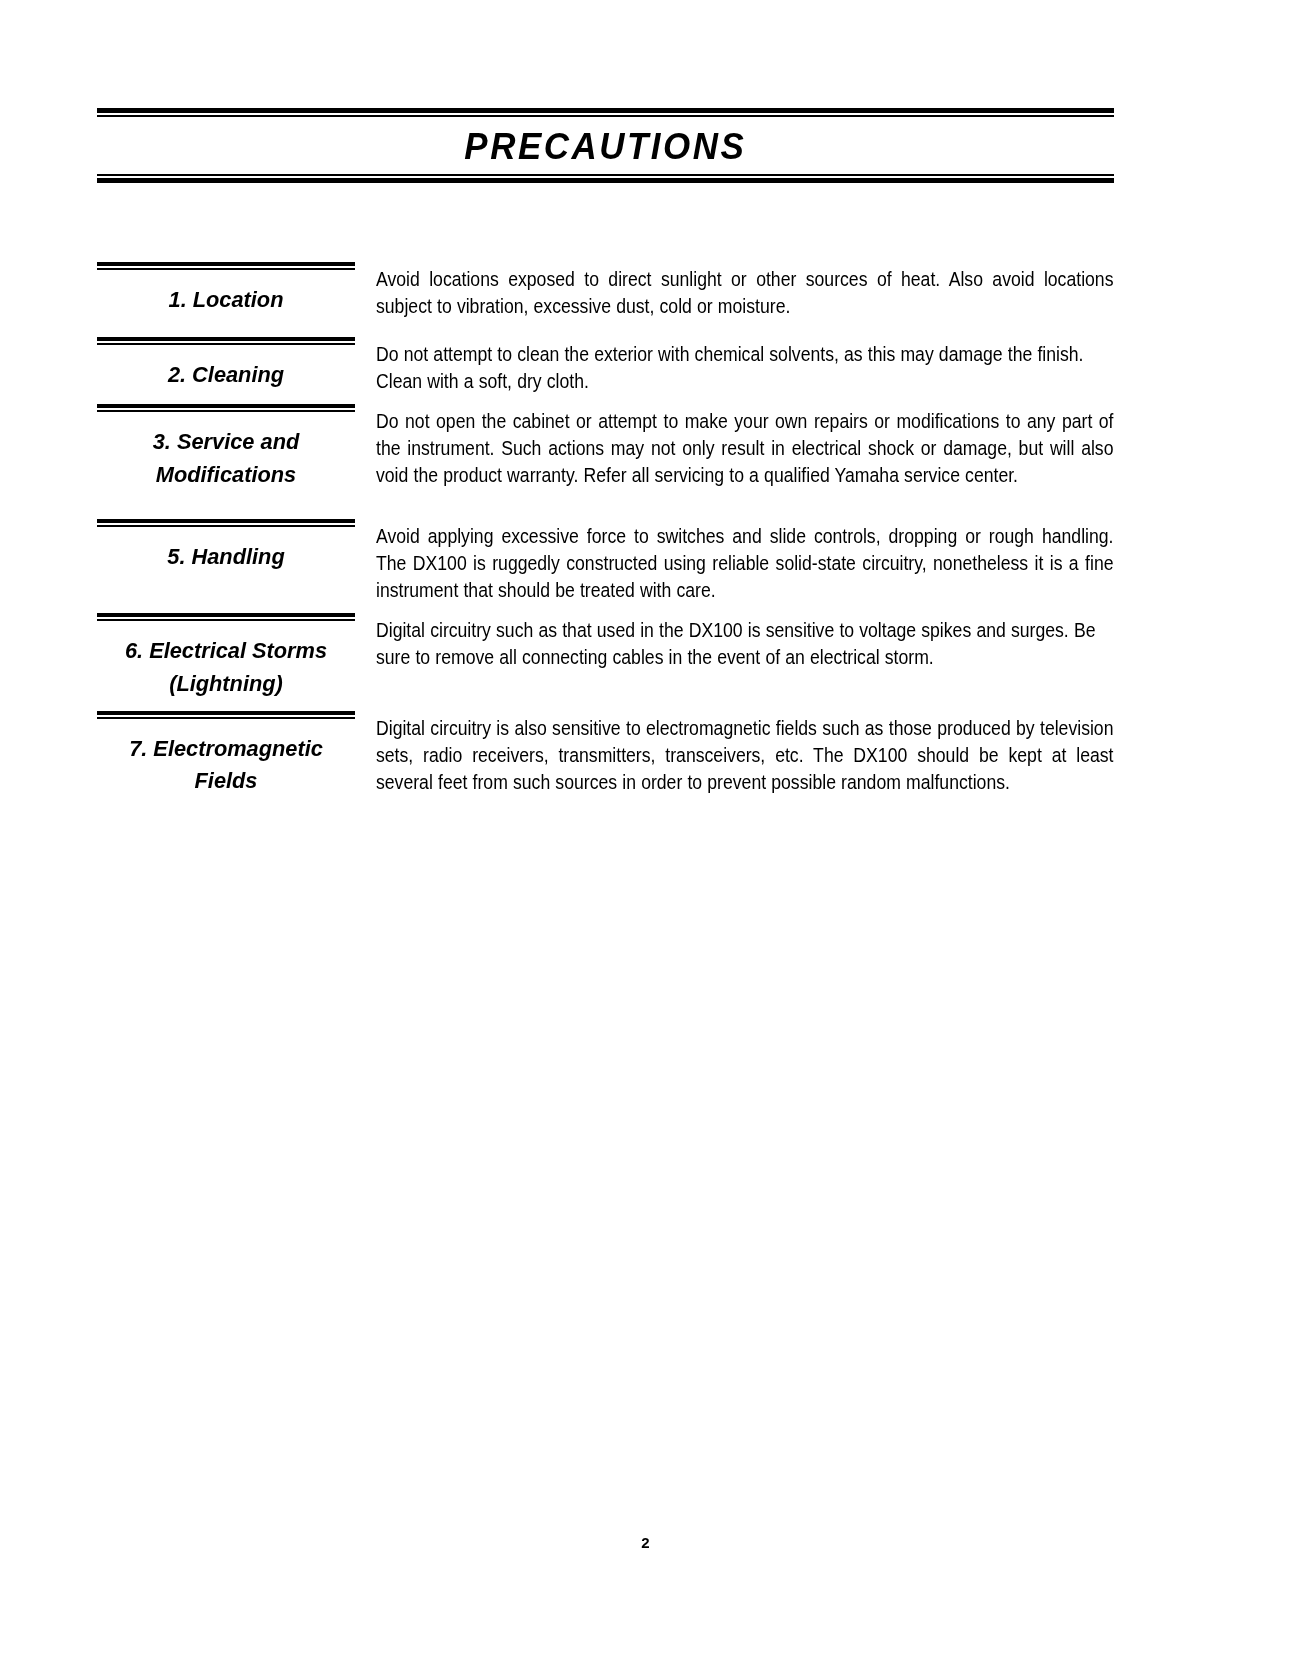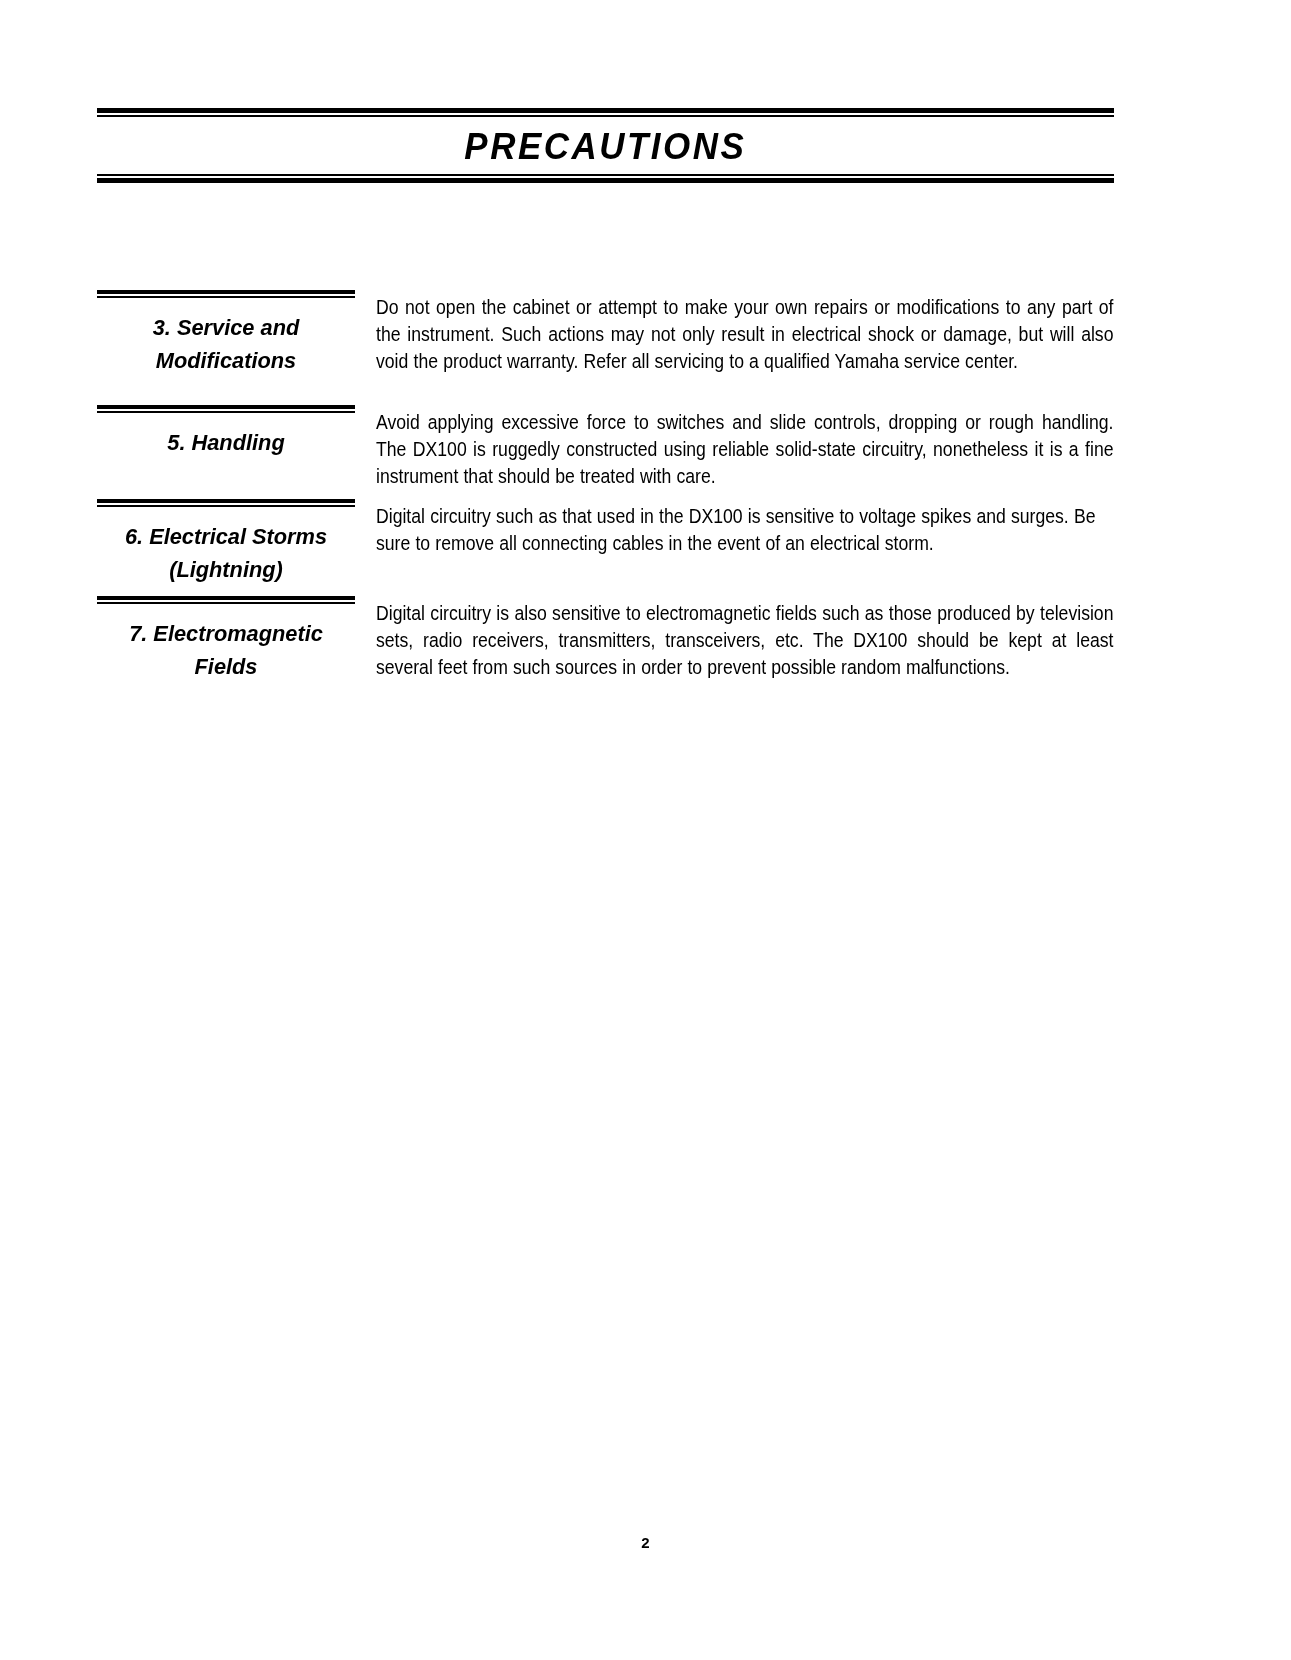--- a/index.html
+++ b/index.html
@@ -196,25 +196,45 @@
     <div class="title-wrap">
       <span class="doc-title">PRECAUTIONS</span>
     </div>
     <div class="rule-bottom"></div>
   </div>
 
   <div class="content">
     <table class="prec-table">
       <tbody>
 
+        <tr class="prec-row">
+          <td class="cell-label">
+            <div class="label-rule"></div>
+            <div class="label-text">1. Location</div>
+          </td>
+          <td class="cell-gap"></td>
+          <td class="cell-body">
+            <div class="body-text">Avoid locations exposed to direct sunlight or other sources of heat. Also avoid locations subject to vibration, excessive dust, cold or moisture.</div>
+          </td>
+        </tr>
 
         <tr class="spacer-row small">
             <td colspan="3"></td>
           </tr>
 
+        <tr class="prec-row">
+          <td class="cell-label">
+            <div class="label-rule"></div>
+            <div class="label-text">2. Cleaning</div>
+          </td>
+          <td class="cell-gap"></td>
+          <td class="cell-body">
+            <div class="body-text nojust">Do not attempt to clean the exterior with chemical solvents, as this may damage the finish. Clean with a soft, dry cloth.</div>
+          </td>
+        </tr>
 
         <tr class="spacer-row tiny">
             <td colspan="3"></td>
           </tr>
 
         <tr class="prec-row">
           <td class="cell-label">
             <div class="label-rule"></div>
             <div class="label-text">3. Service and
 Modifications</div>

